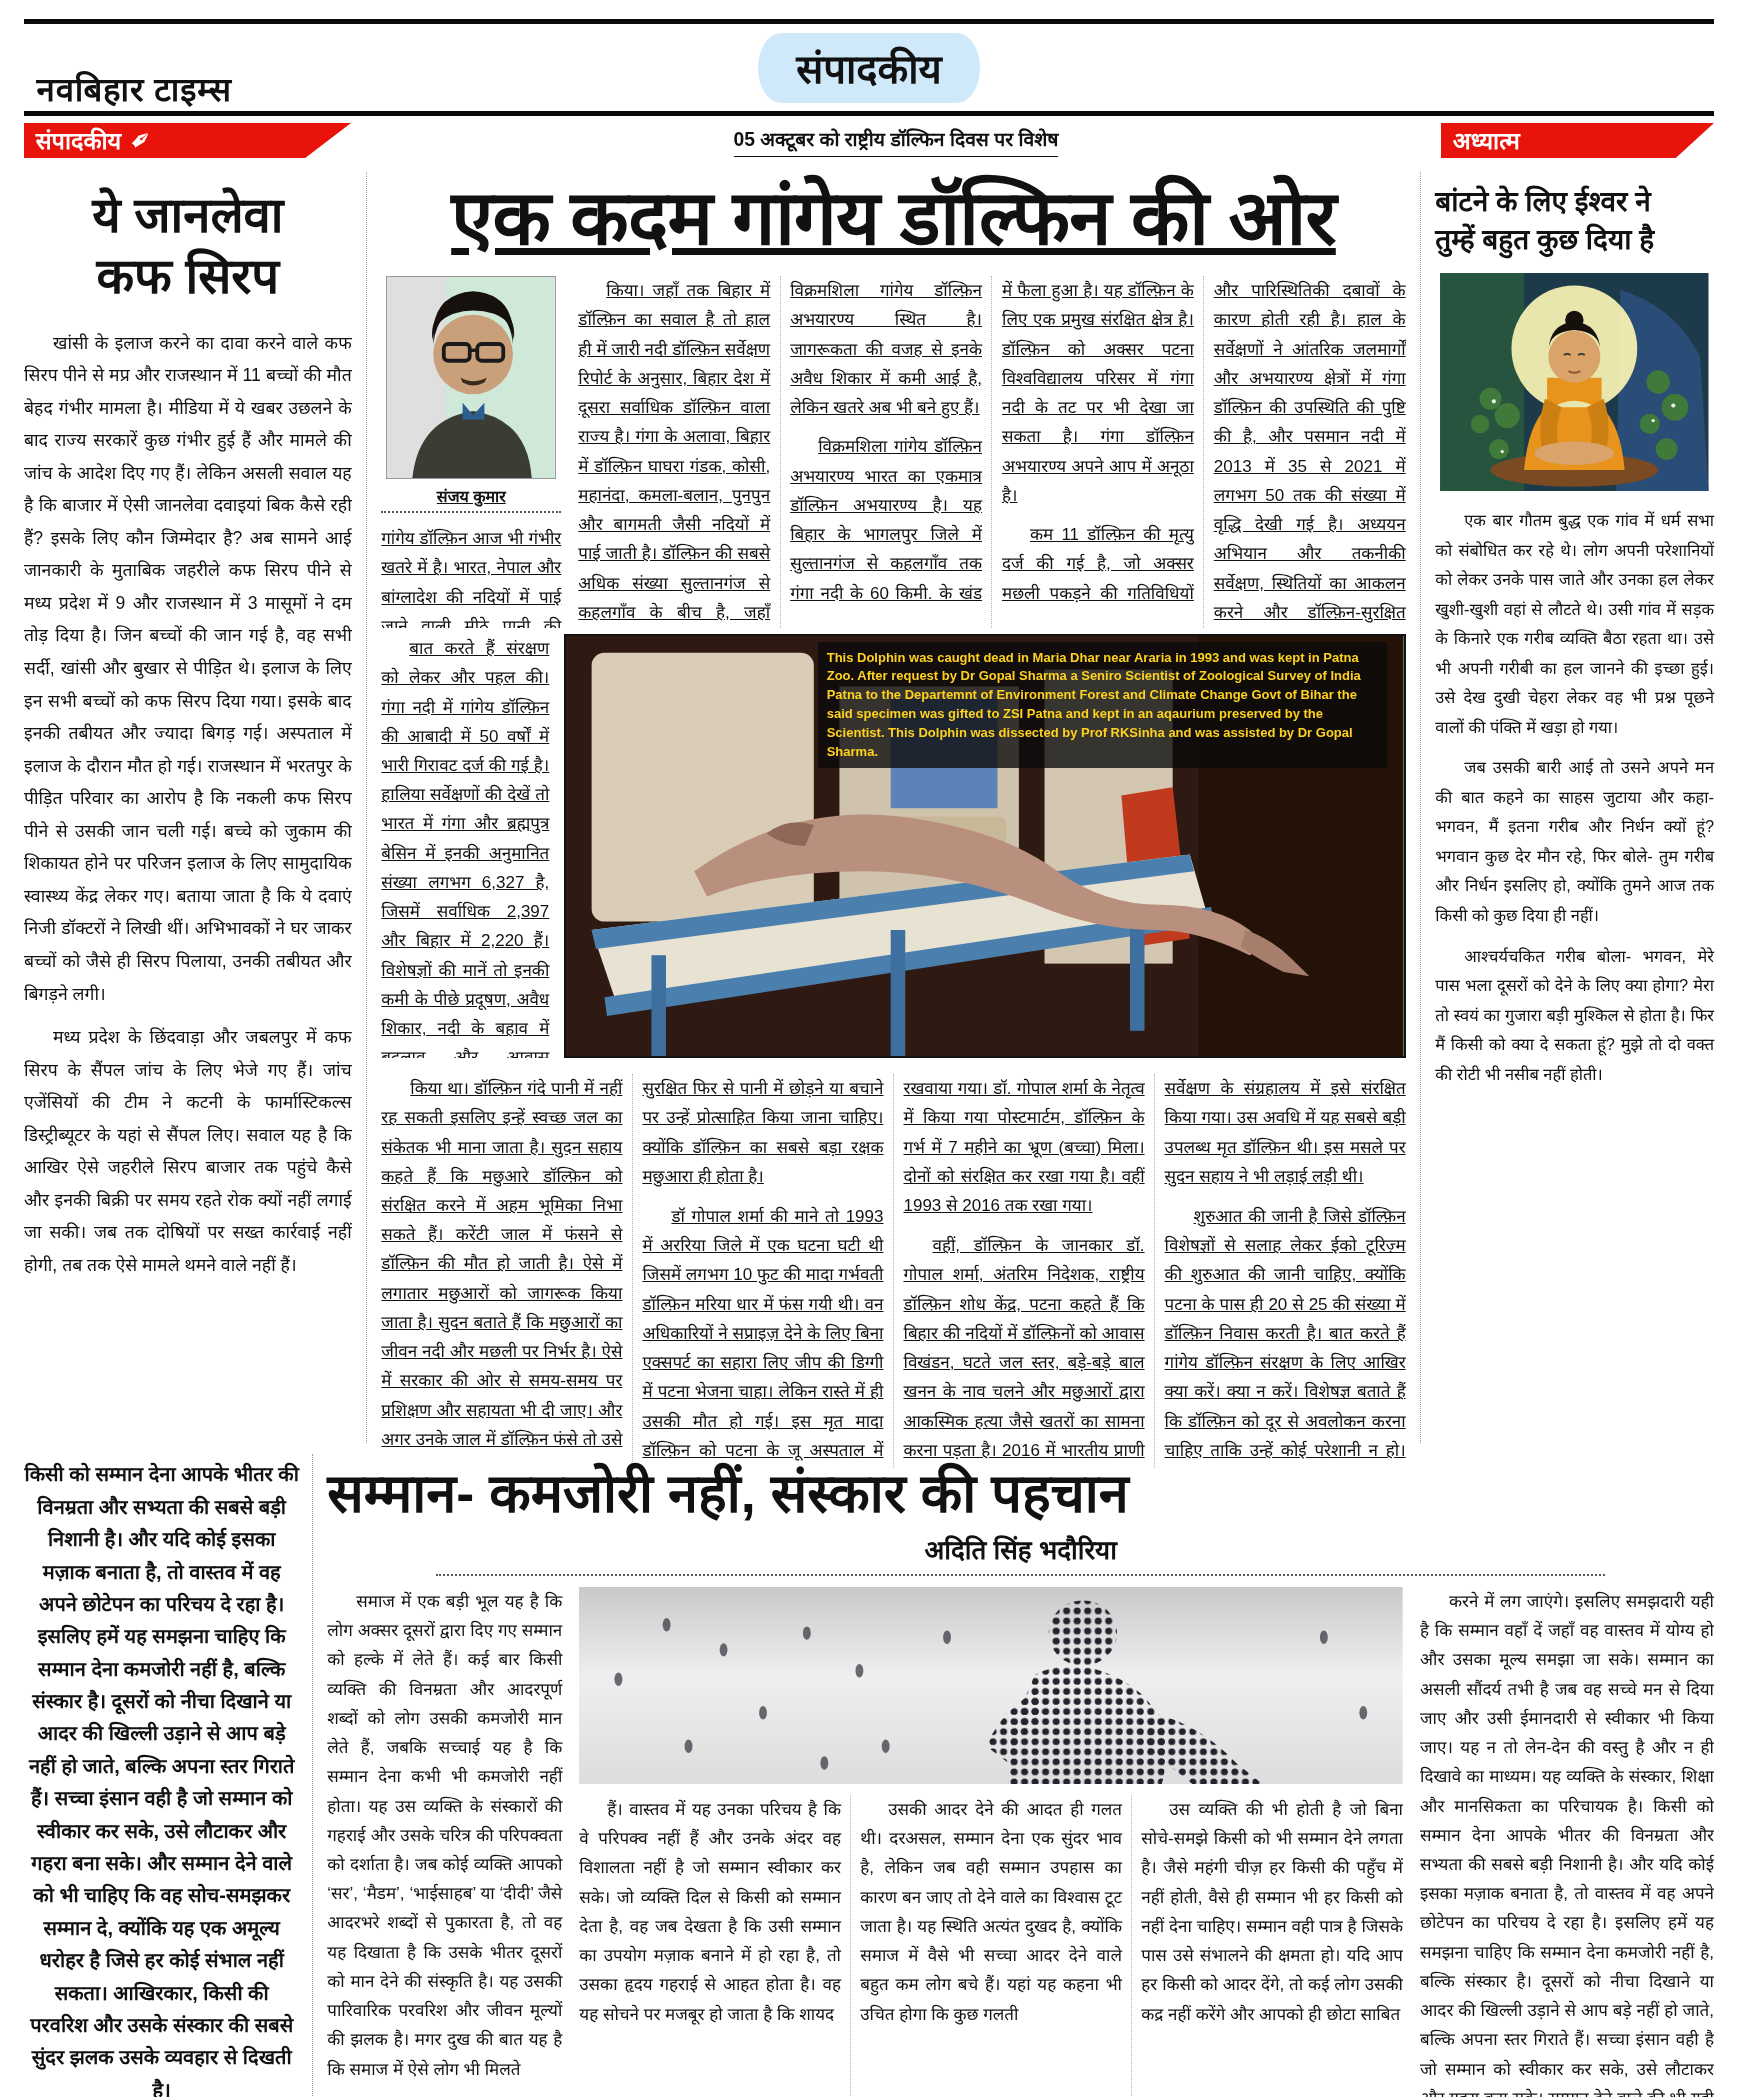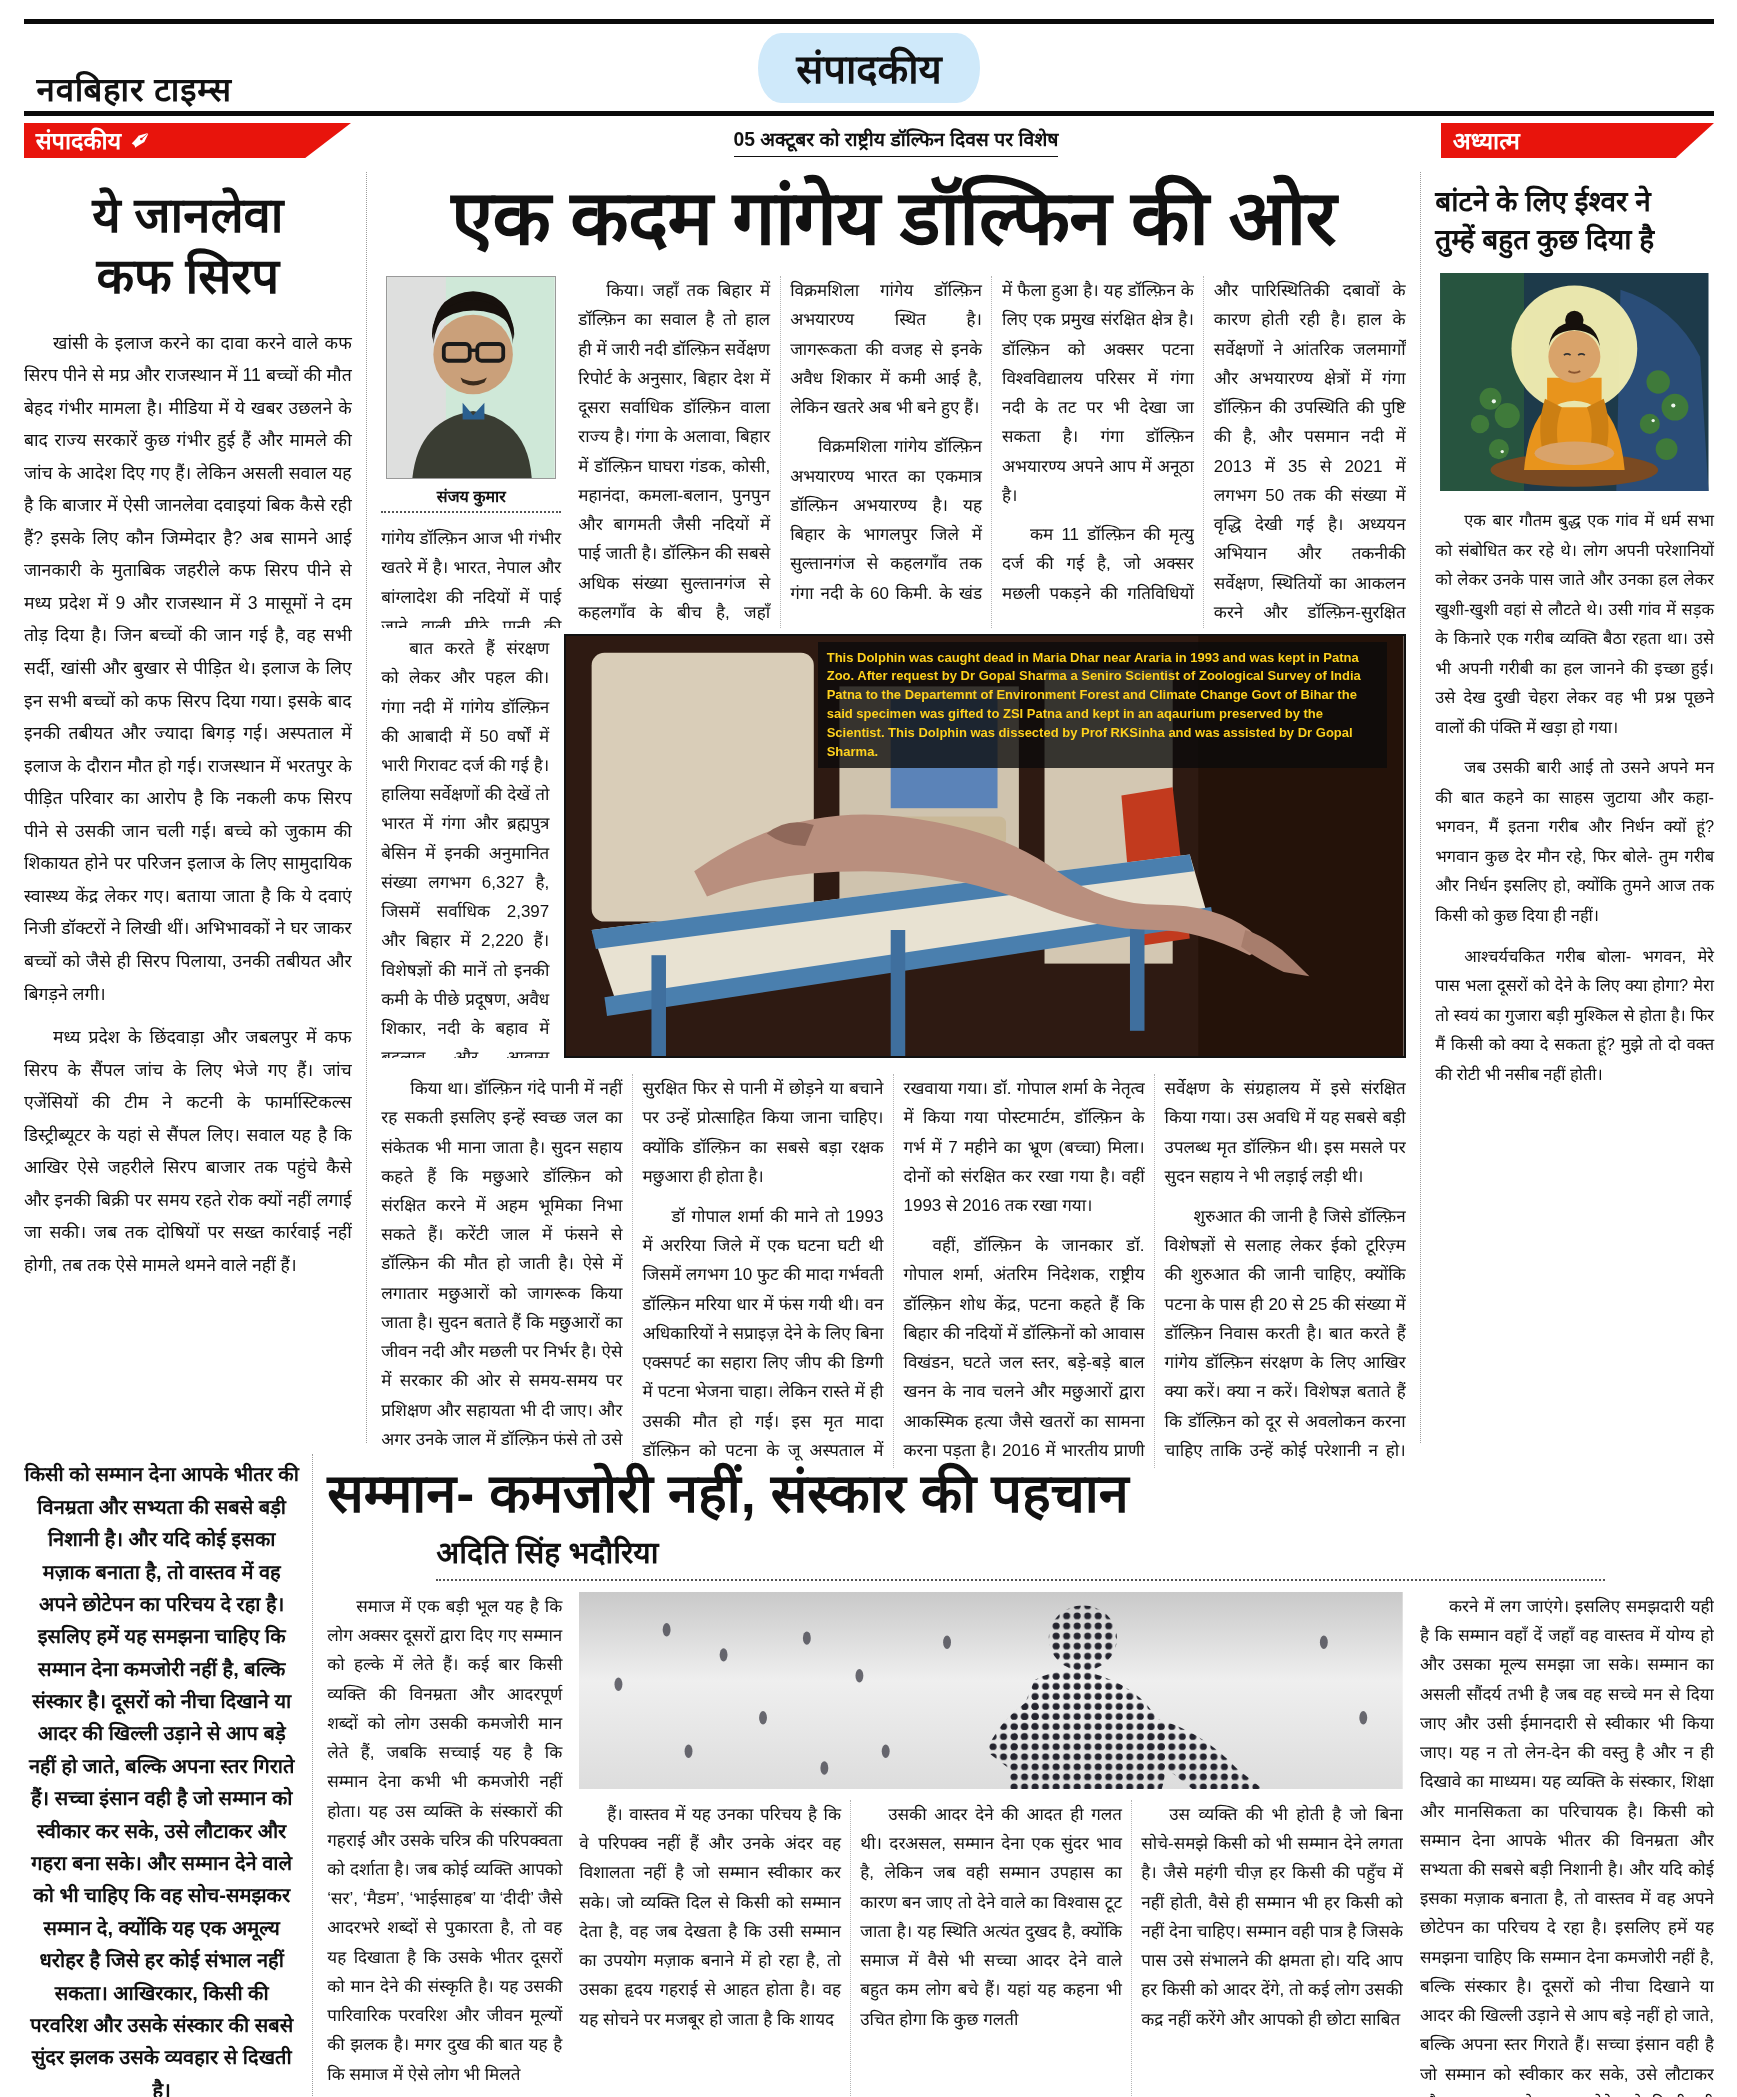--- a/index.html
+++ b/index.html
@@ -22,21 +22,21 @@
   .tag-right{width:273px;box-sizing:border-box;margin-left:auto;}
   .pen{font-size:27px;transform:rotate(-40deg);}
   .kicker-wrap{flex:1;text-align:center;padding-top:2.5px;}
   .kicker{display:inline-block;font-size:19.3px;font-weight:800;border-bottom:1.7px solid #111;padding-bottom:3.4px;}
   
   .top-grid{display:flex;margin-top:4.2px;height:1271px;}
   .col-editorial{width:343px;flex:none;padding-right:14.3px;border-right:1.3px dotted #9a9a9a;box-sizing:border-box;}
   .ed-title{text-align:center;font-size:49px;font-weight:900;line-height:1.25;margin:12.6px 0 19.3px 0;}
   .body-text{font-size:17px;line-height:1.72;text-align:justify;}
   .body-text p{margin:0 0 11px 0;text-indent:29px;}
-  .col-main{flex:1;padding:0 14.3px;box-sizing:border-box;}
+  .col-main{flex:1;padding:0 14.3px;box-sizing:border-box;text-decoration:underline;}
   .main-headline{text-align:center;font-size:76px;font-weight:900;line-height:1.1;margin:3.4px 0 17px 0;letter-spacing:-0.8px;}
   .row1{display:flex;gap:17px;height:352px;overflow:hidden;}
   .author-box{width:180px;flex:none;text-align:center;}
   .author-photo{width:168px;height:201px;display:block;margin:0 auto;border:0.4px solid #999;}
   .author-name{font-size:16px;font-weight:900;margin:5.9px 0 4.2px 0;}
   .dotline{border-top:2.1px dotted #555;margin:2.5px 0 11px 0;}
   .cols4{column-count:4;column-gap:20px;column-rule:0.8px dotted #b5b5b5;height:100%;}
   .cols4 p,.cols3 p{margin:0 0 10px 0;text-indent:28px;}
   .row2{display:flex;gap:15px;height:424px;margin-top:5.9px;overflow:hidden;}
   .row2-left{width:168px;flex:none;}
@@ -48,21 +48,21 @@
   .cols4b{column-count:4;column-gap:20px;column-rule:0.8px dotted #b5b5b5;height:100%;}
   .col-spirit{width:294px;flex:none;padding-left:14.3px;border-left:1.3px dotted #9a9a9a;box-sizing:border-box;}
   .sp-title{font-size:28px;font-weight:900;line-height:1.35;margin:11px 0 14.3px 0;}
   .buddha{width:100%;height:218px;display:block;margin-bottom:15px;}
   
   .respect{margin-top:11px;display:flex;gap:14.3px;height:684px;}
   .quote-col{width:289px;flex:none;border-right:1.3px dotted #9a9a9a;padding-right:12.6px;box-sizing:border-box;}
   .quote{font-size:20px;font-weight:800;line-height:1.62;text-align:center;margin-top:4.2px;}
   .respect-main{flex:1;display:flex;flex-direction:column;}
   .respect-head{text-align:left;font-size:54px;font-weight:700;margin:0 0 3px 0;}
-  .respect-author{text-align:left;font-size:30px;font-weight:900;border-bottom:2.1px dotted #555;
+  .respect-author{text-align:center;font-size:26px;font-weight:900;border-bottom:2.1px dotted #555;
                   padding-bottom:6.7px;margin:0 109px 11px 109px;}
   .respect-body{display:flex;gap:17px;flex:1;overflow:hidden;}
   .r-intro{width:235px;flex:none;}
   .r-mid{flex:1;display:flex;flex-direction:column;gap:11px;}
   .crowd{width:100%;height:197px;display:block;}
   .cols3{column-count:3;column-gap:19.3px;column-rule:0.8px dotted #b5b5b5;flex:1;overflow:hidden;}
   .r-right{width:294px;flex:none;overflow:hidden;}
 </style>
 </head>
 <body>

